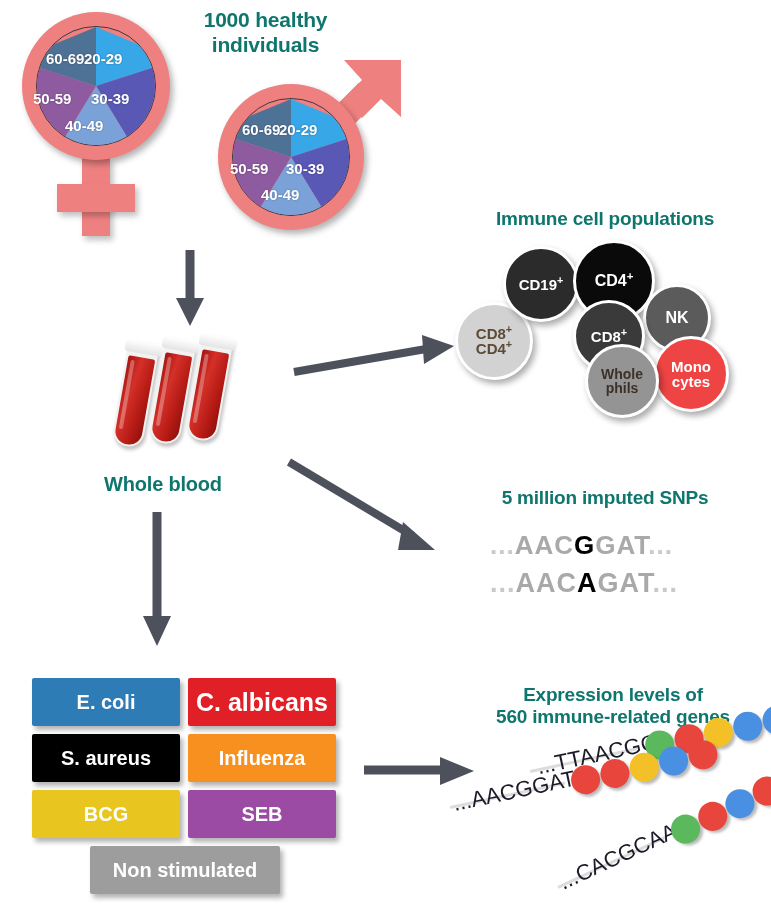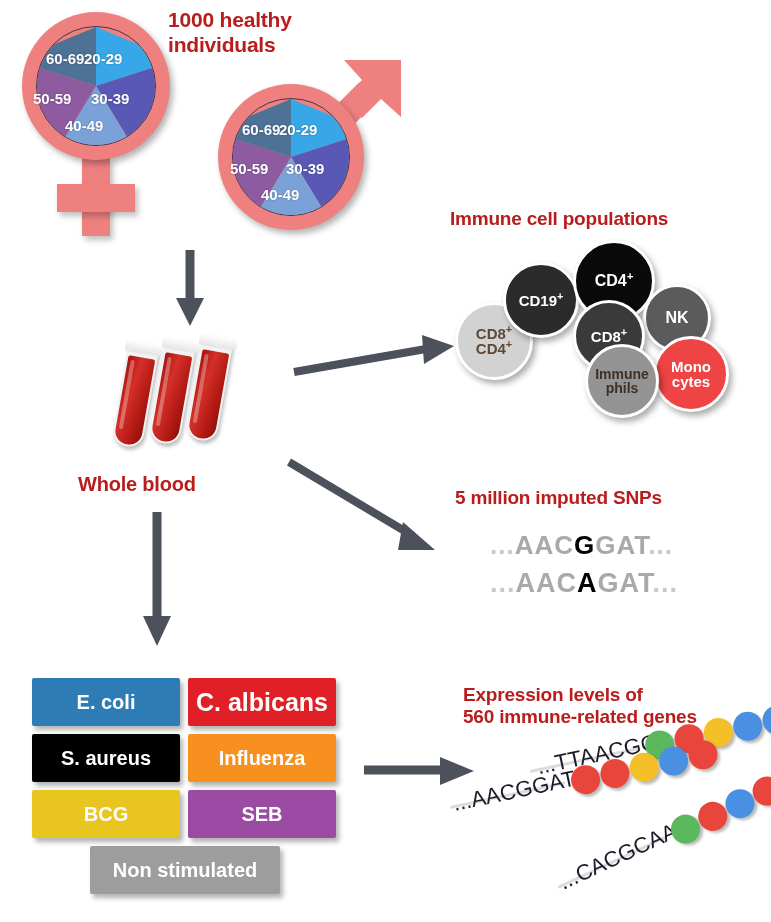--- a/index.html
+++ b/index.html
@@ -2,21 +2,21 @@
 <html><head>
 <meta charset="utf-8">
 <style>
   html,body{margin:0;padding:0;background:#ffffff;}
   body{width:771px;height:922px;position:relative;overflow:hidden;
        font-family:"Liberation Sans","DejaVu Sans",sans-serif;}
   .canvas{position:absolute;left:0;top:0;width:771px;height:922px;}
   .abs{position:absolute;}
 
   
-  .heading{font-weight:bold;color:#b91c1c;line-height:1.18;letter-spacing:-.2px;}
+  .heading{font-weight:bold;color:#0f766e;text-align:center;line-height:1.18;letter-spacing:-.2px;}
 
   
   .sym-ring{position:absolute;border-radius:50%;background:#ef8080;
             box-shadow:3px 4px 6px rgba(0,0,0,.30);}
   .pie{position:absolute;border-radius:50%;border:1.5px solid #3a3a45;box-sizing:border-box;overflow:hidden;}
   .slice{position:absolute;left:0;top:0;width:100%;height:100%;}
   .pielabel{position:absolute;color:#fff;font-weight:bold;white-space:nowrap;
             text-shadow:0 0 2px rgba(0,0,0,.35);text-align:right;}
   .fbar{position:absolute;background:#ef8080;box-shadow:3px 4px 6px rgba(0,0,0,.25);}
 
@@ -158,21 +158,21 @@
 
   <div class="abs" style="left:455px;top:240px;width:300px;height:180px;">
 
     <div class="cell" style="left:0px;top:62px;width:78px;height:78px;background:#d2d2d2;color:#5b4a36;font-size:15px;">
       <span>
         <span>CD8</span><sup>+</sup><br>
         <span>CD4</span><sup>+</sup>
       </span>
     </div>
 
-    <div class="cell" style="left:48px;top:22px;width:76px;height:76px;background:#2b2b2b;color:#ffffff;font-size:15px;">
+    <div class="cell" style="left:48px;top:6px;width:76px;height:76px;background:#2b2b2b;color:#ffffff;font-size:15px;">
       <span>
         <span>CD19</span><sup>+</sup>
       </span>
     </div>
 
     <div class="cell" style="left:118px;top:0px;width:82px;height:82px;background:#0a0a0a;color:#ffffff;font-size:16px;">
       <span>
         <span>CD4</span><sup>+</sup>
       </span>
     </div>
@@ -189,21 +189,21 @@
 
     <div class="cell" style="left:198px;top:96px;width:76px;height:76px;background:#ef4444;color:#ffffff;font-size:15px;">
       <span>
         <span>Mono</span><br>
         <span>cytes</span>
       </span>
     </div>
 
     <div class="cell" style="left:130px;top:104px;width:74px;height:74px;background:#949494;color:#3d3026;font-size:14px;">
       <span>
-        <span>Immune</span><br>
+        <span>Whole</span><br>
         <span>phils</span>
       </span>
     </div>
 
   </div>
 
   <div class="abs heading" style="left:455px;top:487px;width:300px;font-size:19px;">5 million imputed SNPs</div>
 
   <div class="abs" style="left:490px;top:530px;width:250px;height:85px;">
     <div class="snpline" style="left:0px;top:0px;font-size:26px;letter-spacing:1px;">

